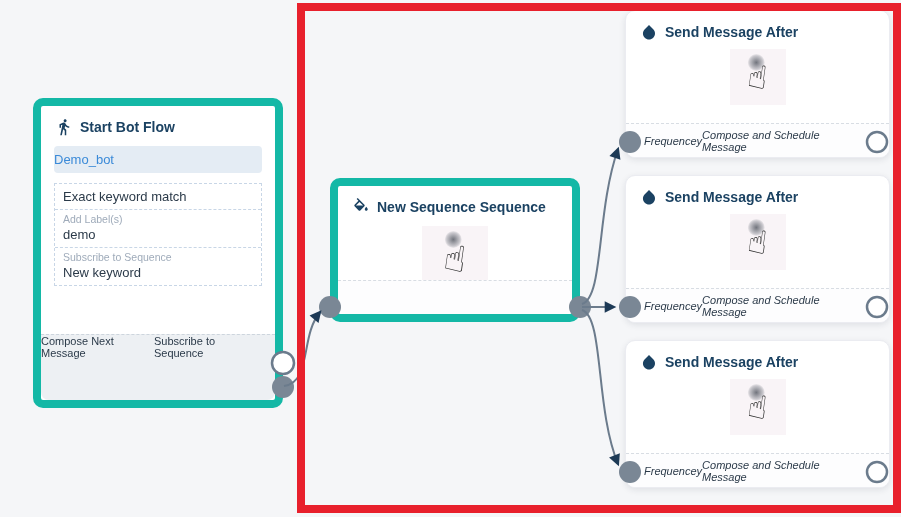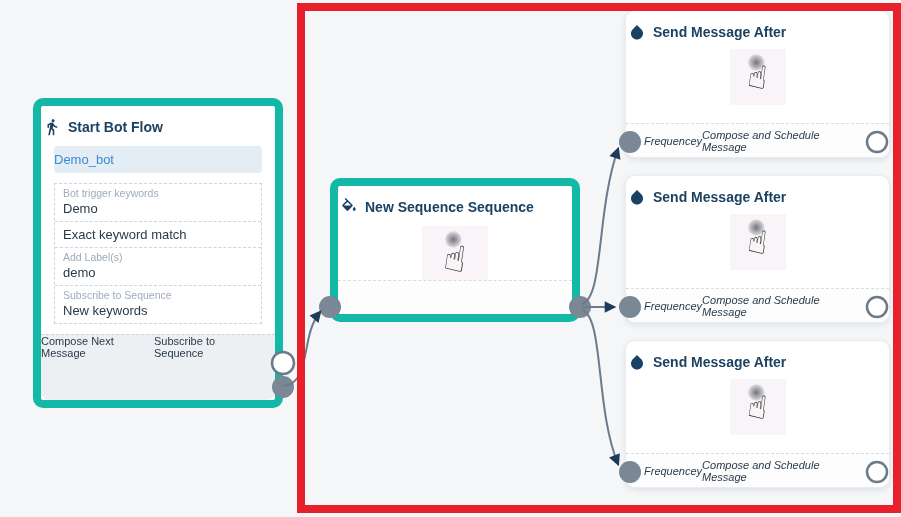--- a/index.html
+++ b/index.html
@@ -7,21 +7,21 @@
   #canvas {
     position:relative; width:901px; height:517px;
     background:#f5f6f8; overflow:hidden;
   }
   .node {
     position:absolute; background:#ffffff; border-radius:10px;
   }
   .node-blue { border:8px solid #14b8a6; }
   .node-card { border:1px solid #ebecf1; box-shadow:0 2px 6px rgba(30,40,60,0.10); }
   .node-header {
-    display:flex; align-items:center; gap:7px; padding:12px 14px 8px 2px;
+    display:flex; align-items:center; gap:7px; padding:12px 14px 8px 14px;
   }
   .node-title { font-size:14px; font-weight:bold; color:#1b4262; }
   .hdr-icon { width:18px; height:18px; flex:0 0 auto; }
   .hdr-icon svg { width:18px; height:18px; fill:#1b4262; display:block; }
 
   
   #node-start { left:33px; top:98px; width:250px; height:310px; }
   .bot-chip {
     margin:2px 13px 10px 13px; padding:6px 0; text-align:left;
     background:#e4ecf4; color:#3a8ad8; border-radius:4px; font-size:13px;
@@ -94,33 +94,29 @@
       <span class="hdr-icon">
         <svg viewBox="0 0 24 24">
             <path d="M13.5 5.5c1.1 0 2-.9 2-2s-.9-2-2-2-2 .9-2 2 .9 2 2 2zM9.8 8.9L7 23h2.1l1.8-8 2.1 2v6h2v-7.5l-2.1-2 .6-3C14.8 12 16.8 13 19 13v-2c-1.9 0-3.5-1-4.3-2.4l-1-1.6c-.4-.6-1-1-1.7-1-.3 0-.5.1-.8.1L6 8.3V13h2V9.6l1.8-.7"></path>
           </svg>
       </span>
       <span class="node-title">Start Bot Flow</span>
     </div>
     <div class="bot-chip">Demo_bot</div>
     <div class="fields">
       <div class="field">
-        <div class="field-label">Bot trigger keywords</div>
-        <div class="field-value">Demo</div>
-      </div>
-      <div class="field">
         <div class="field-value">Exact keyword match</div>
       </div>
       <div class="field">
         <div class="field-label">Add Label(s)</div>
         <div class="field-value">demo</div>
       </div>
       <div class="field">
         <div class="field-label">Subscribe to Sequence</div>
-        <div class="field-value">New keywords</div>
+        <div class="field-value">New keyword</div>
       </div>
     </div>
     <div class="start-footer">
       <div class="port-label">Compose Next Message</div>
       <div class="port-label">Subscribe to Sequence</div>
     </div>
   </div>
 
   <div id="node-campaign" class="node node-blue">
     <div class="node-header">

